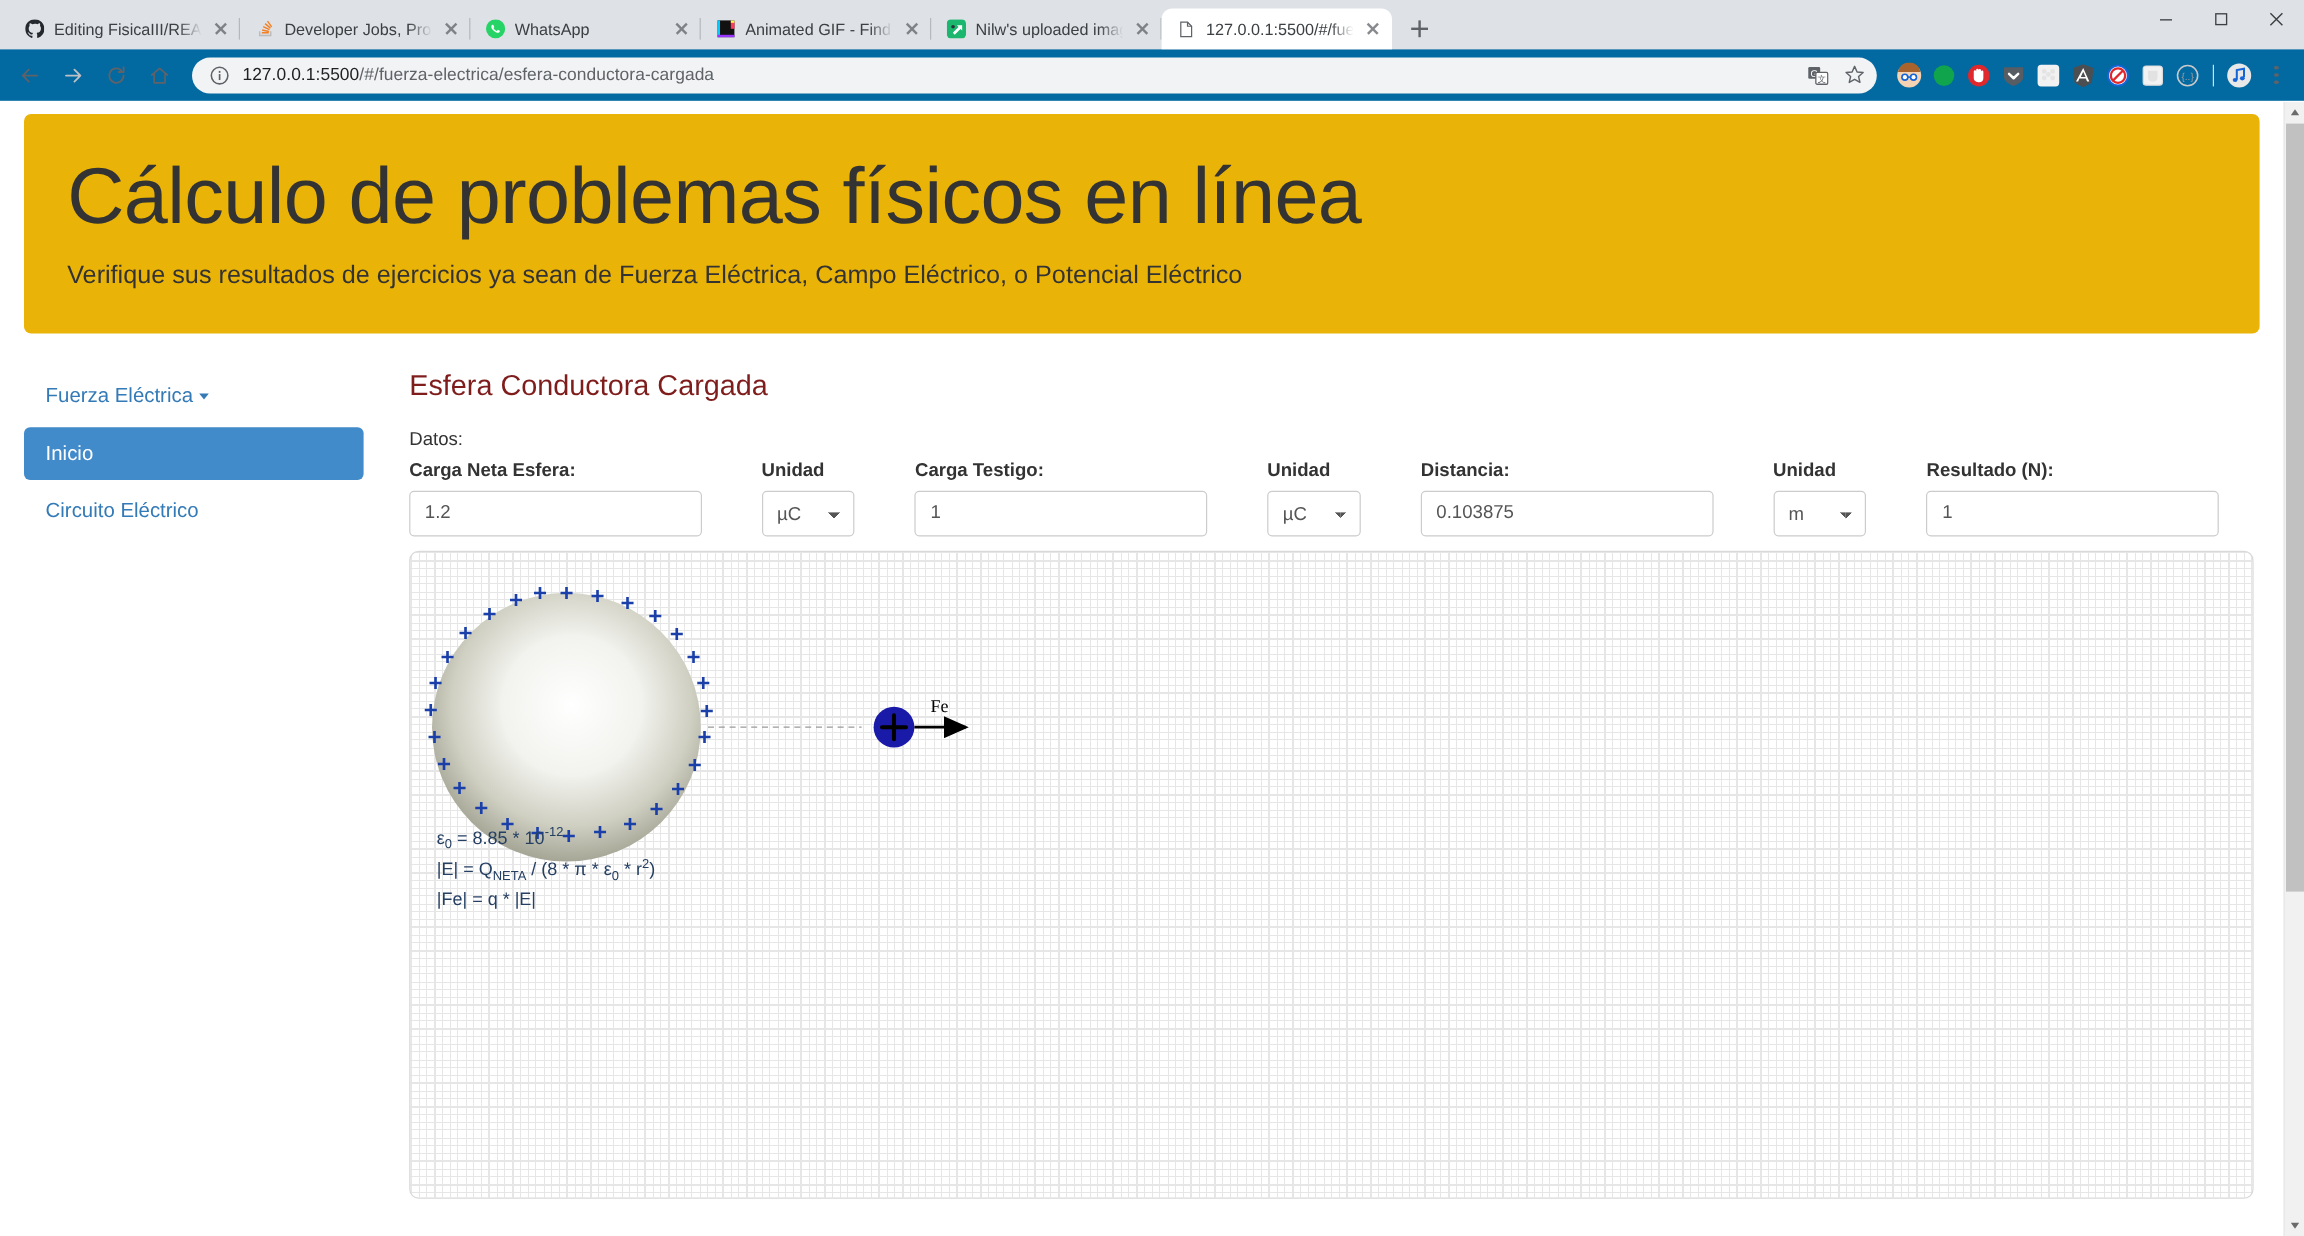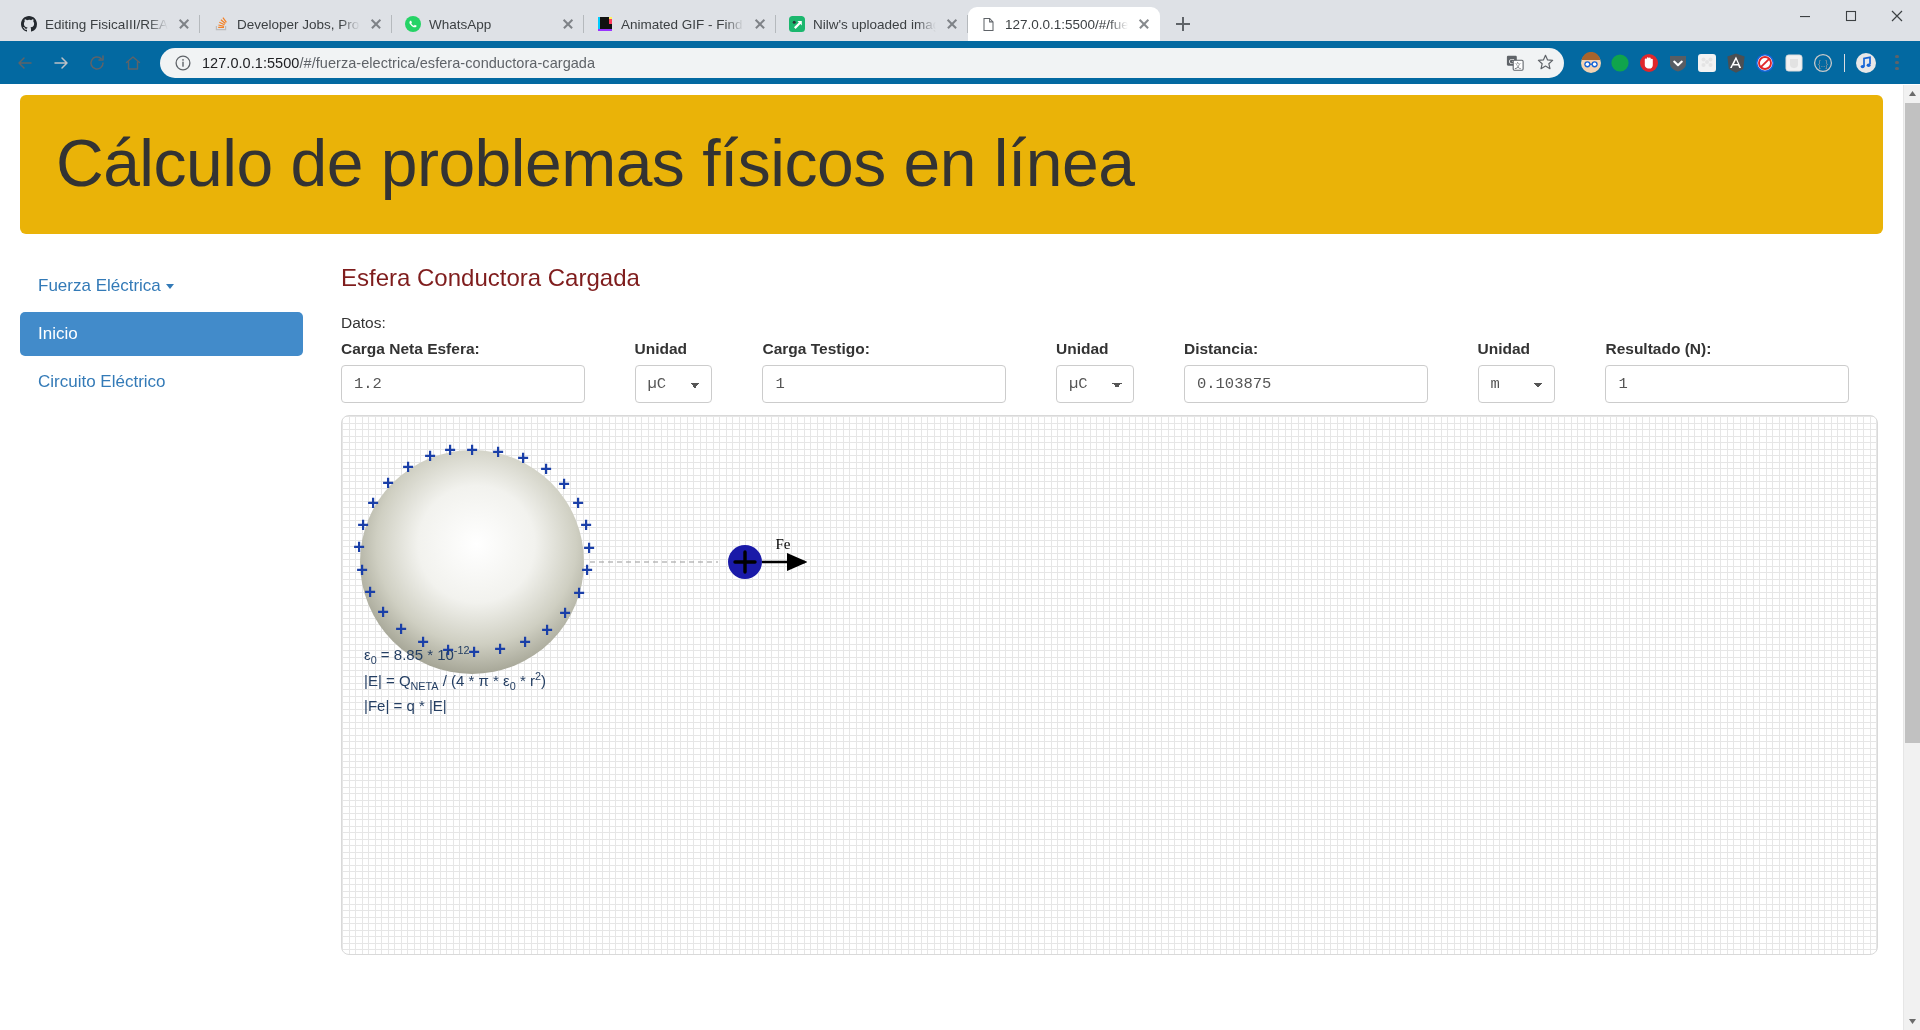--- a/index.html
+++ b/index.html
@@ -239,21 +239,21 @@
   }
   .control {
     width: 100%;
     height: 38px;
     border: 1px solid #cccccc;
     border-radius: 4px;
     background: #ffffff;
     font-size: 15.5px;
     color: #555555;
     padding: 0 12px;
-    font-family: Liberation Mono, monospace;
+    font-family: Liberation Sans, sans-serif;
     outline: none;
   }
   select.control {
     -webkit-appearance: none; appearance: none;
     padding-right: 24px;
     background-image:
       linear-gradient(45deg, transparent 50%, #555 50%),
       linear-gradient(135deg, #555 50%, transparent 50%);
     background-position:
       calc(100% - 16px) 17px,
@@ -537,20 +537,21 @@
           <i></i>
         </div>
     </div>
   </div>
 
   <div class="viewport">
     <div class="page">
 
       <div class="jumbotron">
         <h1 class="hero">Cálculo de problemas físicos en línea</h1>
+        <p class="lead">Verifique sus resultados de ejercicios ya sean de Fuerza Eléctrica, Campo Eléctrico, o Potencial Eléctrico</p>
       </div>
 
       <div class="body-grid">
 
         <nav class="sidebar">
           <a class="nav-item"><span>Fuerza Eléctrica</span><span class="caret"></span></a>
           <a class="nav-item active"><span>Inicio</span></a>
           <a class="nav-item"><span>Circuito Eléctrico</span></a>
         </nav>
 
@@ -646,21 +647,21 @@
 
               <circle cx="403" cy="146" r="17" fill="#1a1aa8"></circle>
               <path d="M403 136v20M393 146h20" stroke="#000" stroke-width="3.4" stroke-linecap="round"></path>
 
               <line x1="420" y1="146" x2="463" y2="146" stroke="#000" stroke-width="2.3" marker-end="url(#arrowHead)"></line>
               <text x="441" y="133" font-family="Liberation Serif, serif" font-size="15" fill="#000" text-anchor="middle">Fe</text>
             </svg>
 
             <div class="formulas">
               <div><span>ε</span><sub>0</sub><span> = 8.85 * 10</span><sup>-12</sup></div>
-              <div><span>|E| = Q</span><sub>NETA</sub><span> / (4 * π * ε</span><sub>0</sub><span> * r</span><sup>2</sup><span>)</span></div>
+              <div><span>|E| = Q</span><sub>NETA</sub><span> / (8 * π * ε</span><sub>0</sub><span> * r</span><sup>2</sup><span>)</span></div>
               <div>|Fe| = q * |E|</div>
             </div>
           </div>
 
         </main>
       </div>
     </div>
   </div>
 
   <div class="scrollbar">

